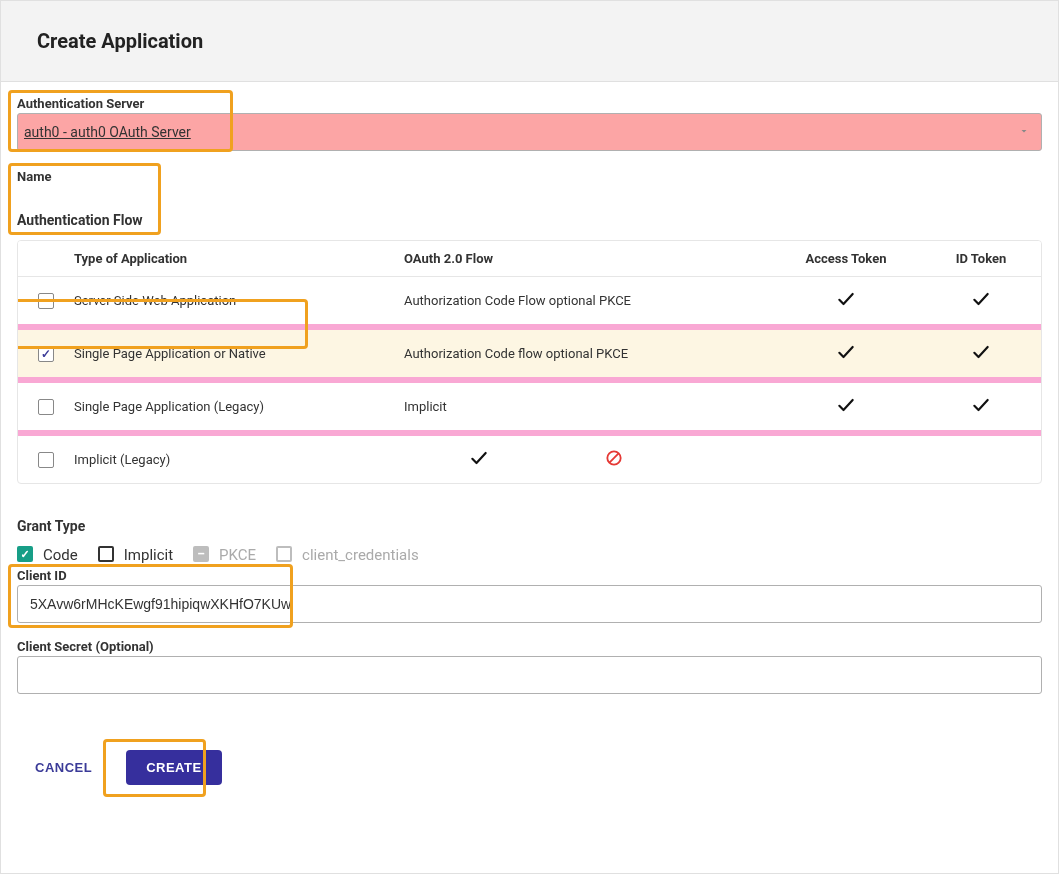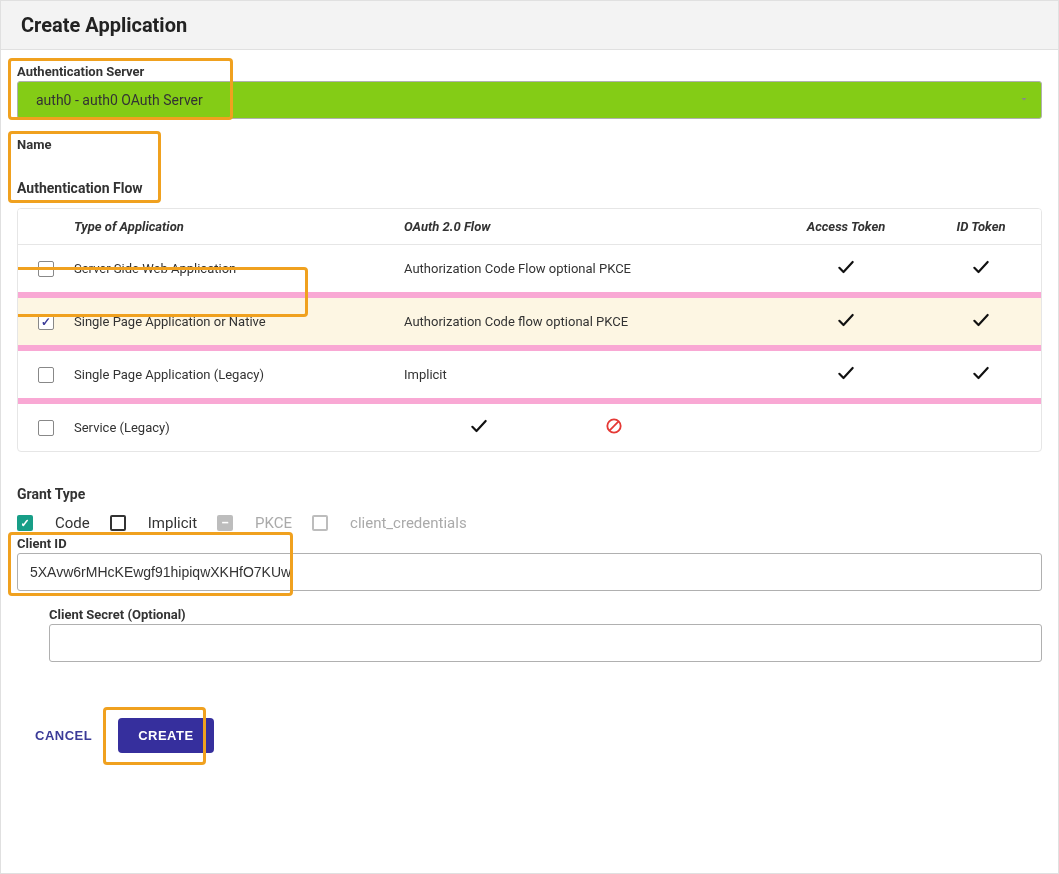--- a/index.html
+++ b/index.html
@@ -1,58 +1,58 @@
 <!DOCTYPE html>
 <html><head>
 <meta charset="utf-8">
 <style>
   * { box-sizing: border-box; }
   html, body { margin:0; padding:0; font-family: -apple-system, BlinkMacSystemFont, "Segoe UI", Roboto, Arial, sans-serif; font-size:14px; color:#333; background:#fff; }
   .container { width:1059px; min-height:874px; border:1px solid #e0e0e0; position:relative; }
   .header { background:#f3f3f3; border-bottom:1px solid #e0e0e0; padding:12px 20px; }
-  .header h1 { margin:0; font-size:20px; font-weight:700; color:#222; }
+  .header h1 { margin:16px; font-size:20px; font-weight:700; color:#222; }
   .body { padding:14px 16px 20px 16px; }
 
   .field-block { position:relative; margin-bottom:10px; }
   .field-label { font-size:13px; font-weight:700; color:#333; display:block; padding:0 0 2px 0; }
   .select-wrap { position:relative; }
-  .select-input { width:100%; border:1px solid #b0b0b0; border-radius:3px; padding:10px 36px 10px 18px; font-size:14px; color:#333; background:#84cc16; cursor:pointer; }
+  .select-input { width:100%; border:1px solid #b0b0b0; border-radius:3px; padding:10px 36px 10px 6px; font-size:14px; color:#333; background:#fca5a5; cursor:pointer;text-decoration:underline; }
   .select-caret { position:absolute; right:12px; top:50%; transform:translateY(-50%); pointer-events:none; color:#777; }
   .text-input { width:100%; border:1px solid #b0b0b0; border-radius:3px; padding:10px 12px; font-size:14px; color:#333; background:#fff; }
 
   .highlight-box { position:absolute; border:3px solid #f0a11f; border-radius:4px; pointer-events:none; }
 
   .section-title { font-size:14px; font-weight:700; color:#333; margin:26px 0 12px 0; }
 
   .flow-table { border:1px solid #e6e6e6; border-radius:4px; overflow:hidden; }
-  .flow-header { display:flex; align-items:center; background:#fff; border-bottom:1px solid #e6e6e6; font-weight:700; font-size:13px; color:#333; padding:10px 0;font-style:italic; }
+  .flow-header { display:flex; align-items:center; background:#fff; border-bottom:1px solid #e6e6e6; font-weight:700; font-size:13px; color:#333; padding:10px 0; }
   .flow-row { display:flex; align-items:center; border-bottom:6px solid #f9a8d4; font-size:13px; padding:12px 0; position:relative; }
   .flow-row:last-child { border-bottom:none; }
   .flow-row.selected { background:#fdf6e3; }
   .col-cb { width:56px; display:flex; justify-content:center; }
   .col-type { flex:0 0 330px; padding-right:10px; }
   .col-flow { flex:1; padding-right:10px; color:#333; }
   .col-at { width:150px; text-align:center; }
   .col-id { width:120px; text-align:center; }
 
   .chk-box { width:16px; height:16px; border:1px solid #888; border-radius:2px; background:#fff; display:inline-flex; align-items:center; justify-content:center; cursor:pointer; }
   .chk-box.checked::after { content:"✓"; font-size:12px; line-height:1; color:#3b3b98; font-weight:700; }
 
   .grant-row { display:flex; align-items:center; gap:20px; margin:6px 0 4px 0; font-size:15px; }
-  .grant-item { display:flex; align-items:center; gap:22px; }
+  .grant-item { display:flex; align-items:flex-start; gap:10px; }
   .gc { width:16px; height:16px; display:inline-flex; align-items:center; justify-content:center; border-radius:2px; }
   .gc.teal { background:#179e87; color:#fff; }
   .gc.outline { border:2px solid #333; background:#fff; }
   .gc.grayfill { background:#bdbdbd; color:#fff; }
   .gc.grayoutline { border:2px solid #bdbdbd; background:#fff; }
   .gc.teal::after { content:"✓"; font-size:11px; font-weight:700; }
   .gc.grayfill::after { content:"–"; font-size:12px; font-weight:700; }
   .grant-label.muted { color:#aaa; }
 
-  .actions { margin-top:56px; display:flex; align-items:center; gap:8px; position:relative; }
+  .actions { margin-top:56px; display:flex; align-items:center; gap:16px; position:relative; }
   .btn { font-size:13px; font-weight:700; letter-spacing:0.5px; border-radius:4px; padding:10px 18px; cursor:pointer; border:none; }
   .btn-cancel { background:transparent; color:#3b3b98; }
   .btn-create { background:#362f9d; color:#fff; padding:10px 20px; }
 
   svg.check-icon { width:20px; height:20px; }
   svg.no-icon { width:20px; height:20px; }
 </style>
 </head>
 <body>
 
@@ -131,21 +131,21 @@
                 <polyline points="4 13 9 18 20 6"></polyline>
               </svg></div>
             <div class="col-id"><svg class="check-icon" viewBox="0 0 24 24" fill="none" stroke="#111" stroke-width="2.6" stroke-linecap="round" stroke-linejoin="round">
                 <polyline points="4 13 9 18 20 6"></polyline>
               </svg></div>
           </div>
           <div class="flow-row">
             <div class="col-cb">
               <span class="chk-box"></span>
             </div>
-            <div class="col-type">Service (Legacy)</div>
+            <div class="col-type">Implicit (Legacy)</div>
             <div class="col-at"><svg class="check-icon" viewBox="0 0 24 24" fill="none" stroke="#111" stroke-width="2.6" stroke-linecap="round" stroke-linejoin="round">
                 <polyline points="4 13 9 18 20 6"></polyline>
               </svg></div>
             <div class="col-id"><svg class="no-icon" viewBox="0 0 24 24" fill="none" stroke="#e53935" stroke-width="2.2">
                 <circle cx="12" cy="12" r="8"></circle>
                 <line x1="6.5" y1="17.5" x2="17.5" y2="6.5"></line>
               </svg></div>
           </div>
         </div>
 
@@ -171,21 +171,21 @@
           <span class="grant-label muted">client_credentials</span>
         </div>
       </div>
 
     <div class="field-block" style="margin-top:0px;">
       <span class="field-label">Client ID</span>
       <input class="text-input" type="text" value="5XAvw6rMHcKEwgf91hipiqwXKHfO7KUw" style="">
       <div class="highlight-box" style="left:-9px; top:-4px; width:285px; height:64px;"></div>
     </div>
 
-    <div class="field-block" style="margin-top:16px;margin-left:32px;">
+    <div class="field-block" style="margin-top:16px;">
       <span class="field-label">Client Secret (Optional)</span>
       <input class="text-input" type="text" value="" style="">
     </div>
 
     <div class="actions">
       <button class="btn btn-cancel">CANCEL</button>
       <button class="btn btn-create">CREATE</button>
       <div class="highlight-box" style="left:86px; top:-11px; width:103px; height:58px;"></div>
     </div>
 

